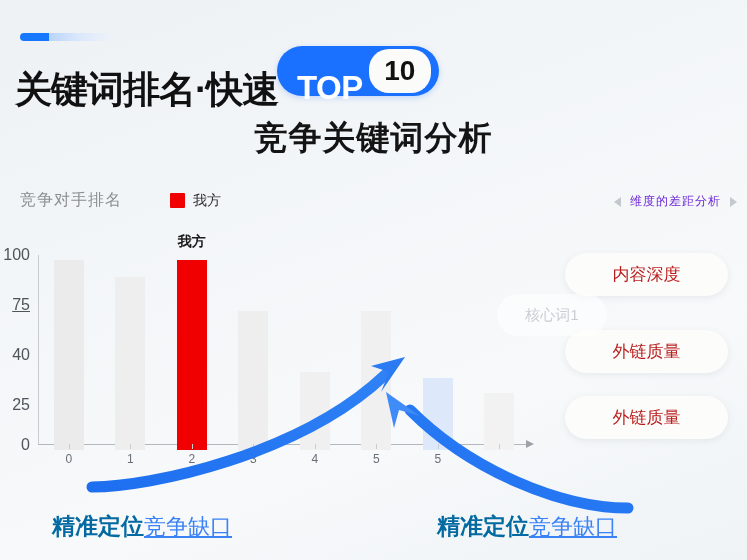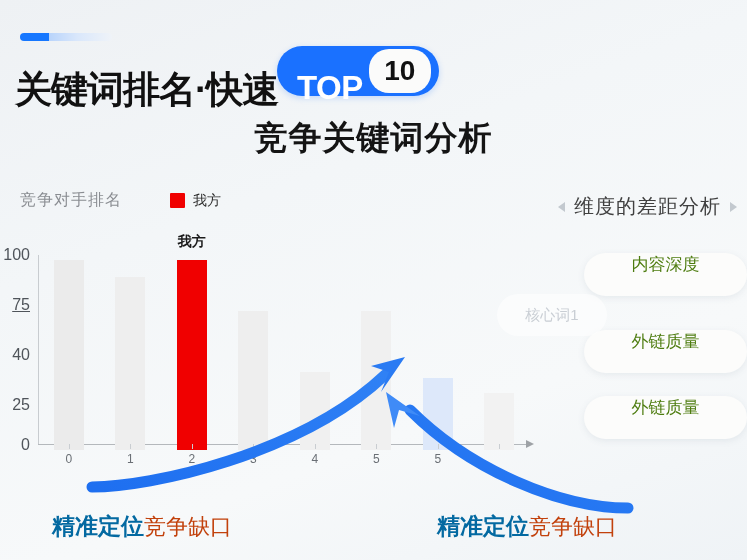--- a/index.html
+++ b/index.html
@@ -77,40 +77,40 @@
   }
   .x-gridmark{ position:absolute; top:254px; width:1px; height:5px; background:#c9cdd1; }
 
   
   #arrows{ position:absolute; left:0; top:0; width:747px; height:560px; pointer-events:none; }
 
   
   #right-head{
     position:absolute; right:10px; top:193px; display:flex; align-items:center; gap:9px;
   }
-  #right-head-text{ font-size:20px; color:#404040; letter-spacing:1px;text-align:right; }
+  #right-head-text{ font-size:12px; color:#6d28d9; letter-spacing:1px;text-align:right; }
   .tri-l{ width:0;height:0;border-top:5px solid transparent;border-bottom:5px solid transparent;border-right:7px solid #c3c9cf; }
   .tri-r{ width:0;height:0;border-top:5px solid transparent;border-bottom:5px solid transparent;border-left:7px solid #c3c9cf; }
 
   .dim-card{
-    position:absolute; right:0; width:163px; height:43px; border-radius:22px;
-    background:#fcfcfb; display:flex; align-items:flex-start; justify-content:center;
+    position:absolute; right:19px; width:163px; height:43px; border-radius:22px;
+    background:#fcfcfb; display:flex; align-items:center; justify-content:center;
     box-shadow:0 2px 7px rgba(90,105,125,.10);
-    font-size:17px; color:#4d7c0f;
+    font-size:17px; color:#b91c1c;
   }
   #ghost-pill{
     position:absolute; left:497px; top:294px; width:110px; height:42px; border-radius:21px;
     background:rgba(255,255,255,.55); display:flex; align-items:center; justify-content:center;
     font-size:15px; color:#c9ced4;
   }
 
   
   .caption{ position:absolute; bottom:18px; display:flex; align-items:baseline; white-space:nowrap; }
   .cap-strong{ font-size:23px; font-weight:bold; color:#0369a1; letter-spacing:0px; }
-  .cap-weak{ font-size:22px; color:#c2410c; letter-spacing:0px; }
+  .cap-weak{ font-size:22px; color:#3b82f6; letter-spacing:0px;text-decoration:underline; }
   #caption-left{ left:52px; }
   #caption-right{ left:437px; }
 </style>
 </head>
 <body>
 
 <div id="accent-bar"></div>
 
 <div id="headline">
   <span id="headline-main">关键词排名·快速</span>

